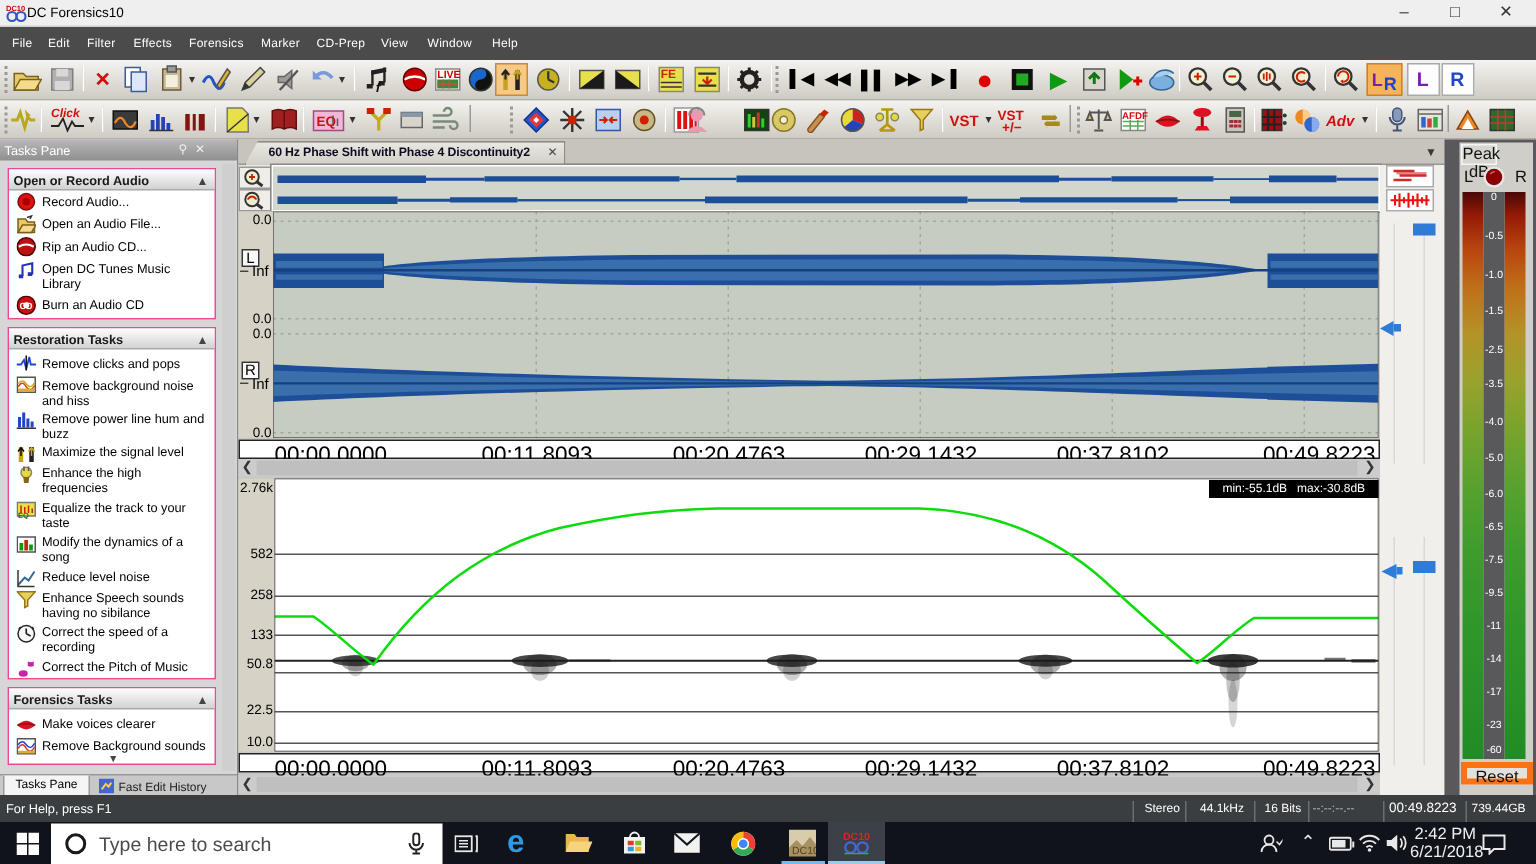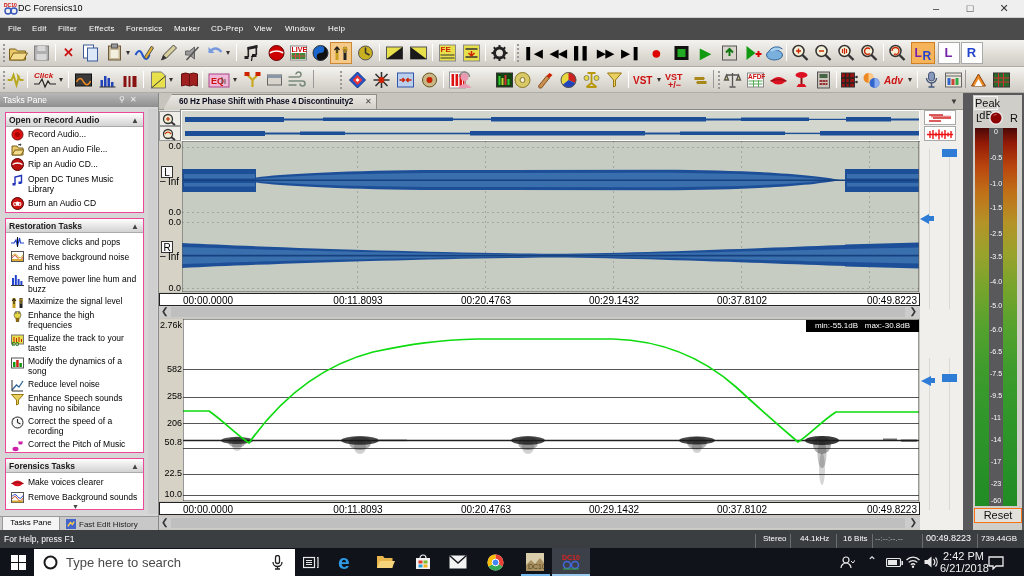--- a/index.html
+++ b/index.html
@@ -26,21 +26,21 @@
 .sect{position:absolute;left:5px;width:139px;background:#fff;border:1px solid #ec4899}
 .shead{height:14px;background:linear-gradient(#fefefe,#d2d2d2);border-bottom:1px solid #aaa;font-weight:bold;font-size:8.5px;color:#1a1a1a;padding:2px 0 0 3px}
 .shead .ar{position:absolute;right:4px;top:3px;font-size:8px;color:#444}
 .item{position:absolute;left:28px;font-size:8.5px;color:#000;line-height:9.7px;white-space:nowrap}
 
 .iti{position:absolute;left:11px;width:13px;height:13px}
 #tptabs{left:0;top:423px;width:158px;height:14px;background:#c8c8c8;border-top:1px solid #999}
 
 #doc{left:159px;top:93px;width:804px;height:437px;background:#c9c6bf}
 .gutter{background:#d7d2c6}
-.tlabel{position:absolute;top:1px;font-size:10px;color:#000}
+.tlabel{position:absolute;top:1px;font-size:15px;color:#000}
 .timeline{background:#fff;border:1px solid #222}
 .scroll{background:#cccccc}
 .ylab{position:absolute;font-size:9px;color:#000;right:3px}
 
 #peak{left:963px;top:93px;width:61px;height:437px;background:#59595b}
 
 #status{left:0;top:530px;width:1024px;height:18px;background:#3b3e40;color:#fff;font-size:8px}
 #status span{position:absolute;top:4px}
 .stsep{position:absolute;top:2px;width:1px;height:14px;background:#6a6e71}
 
@@ -682,21 +682,21 @@
   <div class="ab scroll" style="left:0;top:213px;width:761px;height:12px">
     <span class="ab" style="left:2px;top:0px;font-size:9px;color:#333">❮</span>
     <div class="ab" style="left:12px;top:1px;width:734px;height:10px;background:#bfbfbf"></div>
     <span class="ab" style="right:3px;top:0px;font-size:9px;color:#333">❯</span>
   </div>
 
   <div class="ab gutter" style="left:0;top:226px;width:24px;height:182px"></div>
   <span class="ab" style="left:1px;top:227px;font-size:9px">2.76k</span>
   <span class="ylab" style="top:271px;right:781px">582</span>
   <span class="ylab" style="top:298px;right:781px">258</span>
-  <span class="ylab" style="top:325px;right:781px">206</span>
+  <span class="ylab" style="top:325px;right:781px">133</span>
   <span class="ylab" style="top:344px;right:781px">50.8</span>
   <span class="ylab" style="top:375px;right:781px">22.5</span>
   <span class="ylab" style="top:396px;right:781px">10.0</span>
   <svg class="ab" style="left:24px;top:226px" width="736" height="182" viewBox="0 0 736 182">
     <rect x="0" y="0" width="736" height="182" fill="#ffffff"></rect>
     <g stroke="#555" stroke-width="1">
       <path d="M0 50.5 H736 M0 78.5 H736 M0 104.5 H736 M0 129.5 H736 M0 155.5 H736 M0 176.5 H736"></path>
     </g>
     <path d="M0 121.5 H736" stroke="#222" stroke-width="1.4"></path>
 
@@ -790,21 +790,21 @@
       <span class="ab" style="left:26px;top:233px;width:14px;text-align:center;font-size:7px;color:#fff">-6.0</span>
       <span class="ab" style="left:26px;top:255px;width:14px;text-align:center;font-size:7px;color:#fff">-6.5</span>
       <span class="ab" style="left:26px;top:277px;width:14px;text-align:center;font-size:7px;color:#fff">-7.5</span>
       <span class="ab" style="left:26px;top:299px;width:14px;text-align:center;font-size:7px;color:#fff">-9.5</span>
       <span class="ab" style="left:26px;top:321px;width:14px;text-align:center;font-size:7px;color:#fff">-11</span>
       <span class="ab" style="left:26px;top:343px;width:14px;text-align:center;font-size:7px;color:#fff">-14</span>
       <span class="ab" style="left:26px;top:365px;width:14px;text-align:center;font-size:7px;color:#fff">-17</span>
       <span class="ab" style="left:26px;top:387px;width:14px;text-align:center;font-size:7px;color:#fff">-23</span>
       <span class="ab" style="left:26px;top:404px;width:14px;text-align:center;font-size:7px;color:#fff">-60</span>
     </div>
-  <div class="ab" style="left:11px;top:415px;width:48px;height:15px;background:#e2e1dc;border:1px solid #f97316;font-size:11px;text-align:center;color:#111">Reset</div>
+  <div class="ab" style="left:11px;top:415px;width:48px;height:15px;background:#e2e1dc;border:4px solid #f97316;font-size:11px;text-align:center;color:#111">Reset</div>
 </div>
 
 <div id="status" class="ab">
   <span style="left:4px;top:4px;font-size:8.5px">For Help, press F1</span>
   <span class="stsep" style="left:755px"></span>
     <span style="left:763px">Stereo</span>
   <span class="stsep" style="left:790px"></span>
     <span style="left:800px">44.1kHz</span>
   <span class="stsep" style="left:836px"></span>
     <span style="left:843px">16 Bits</span>

